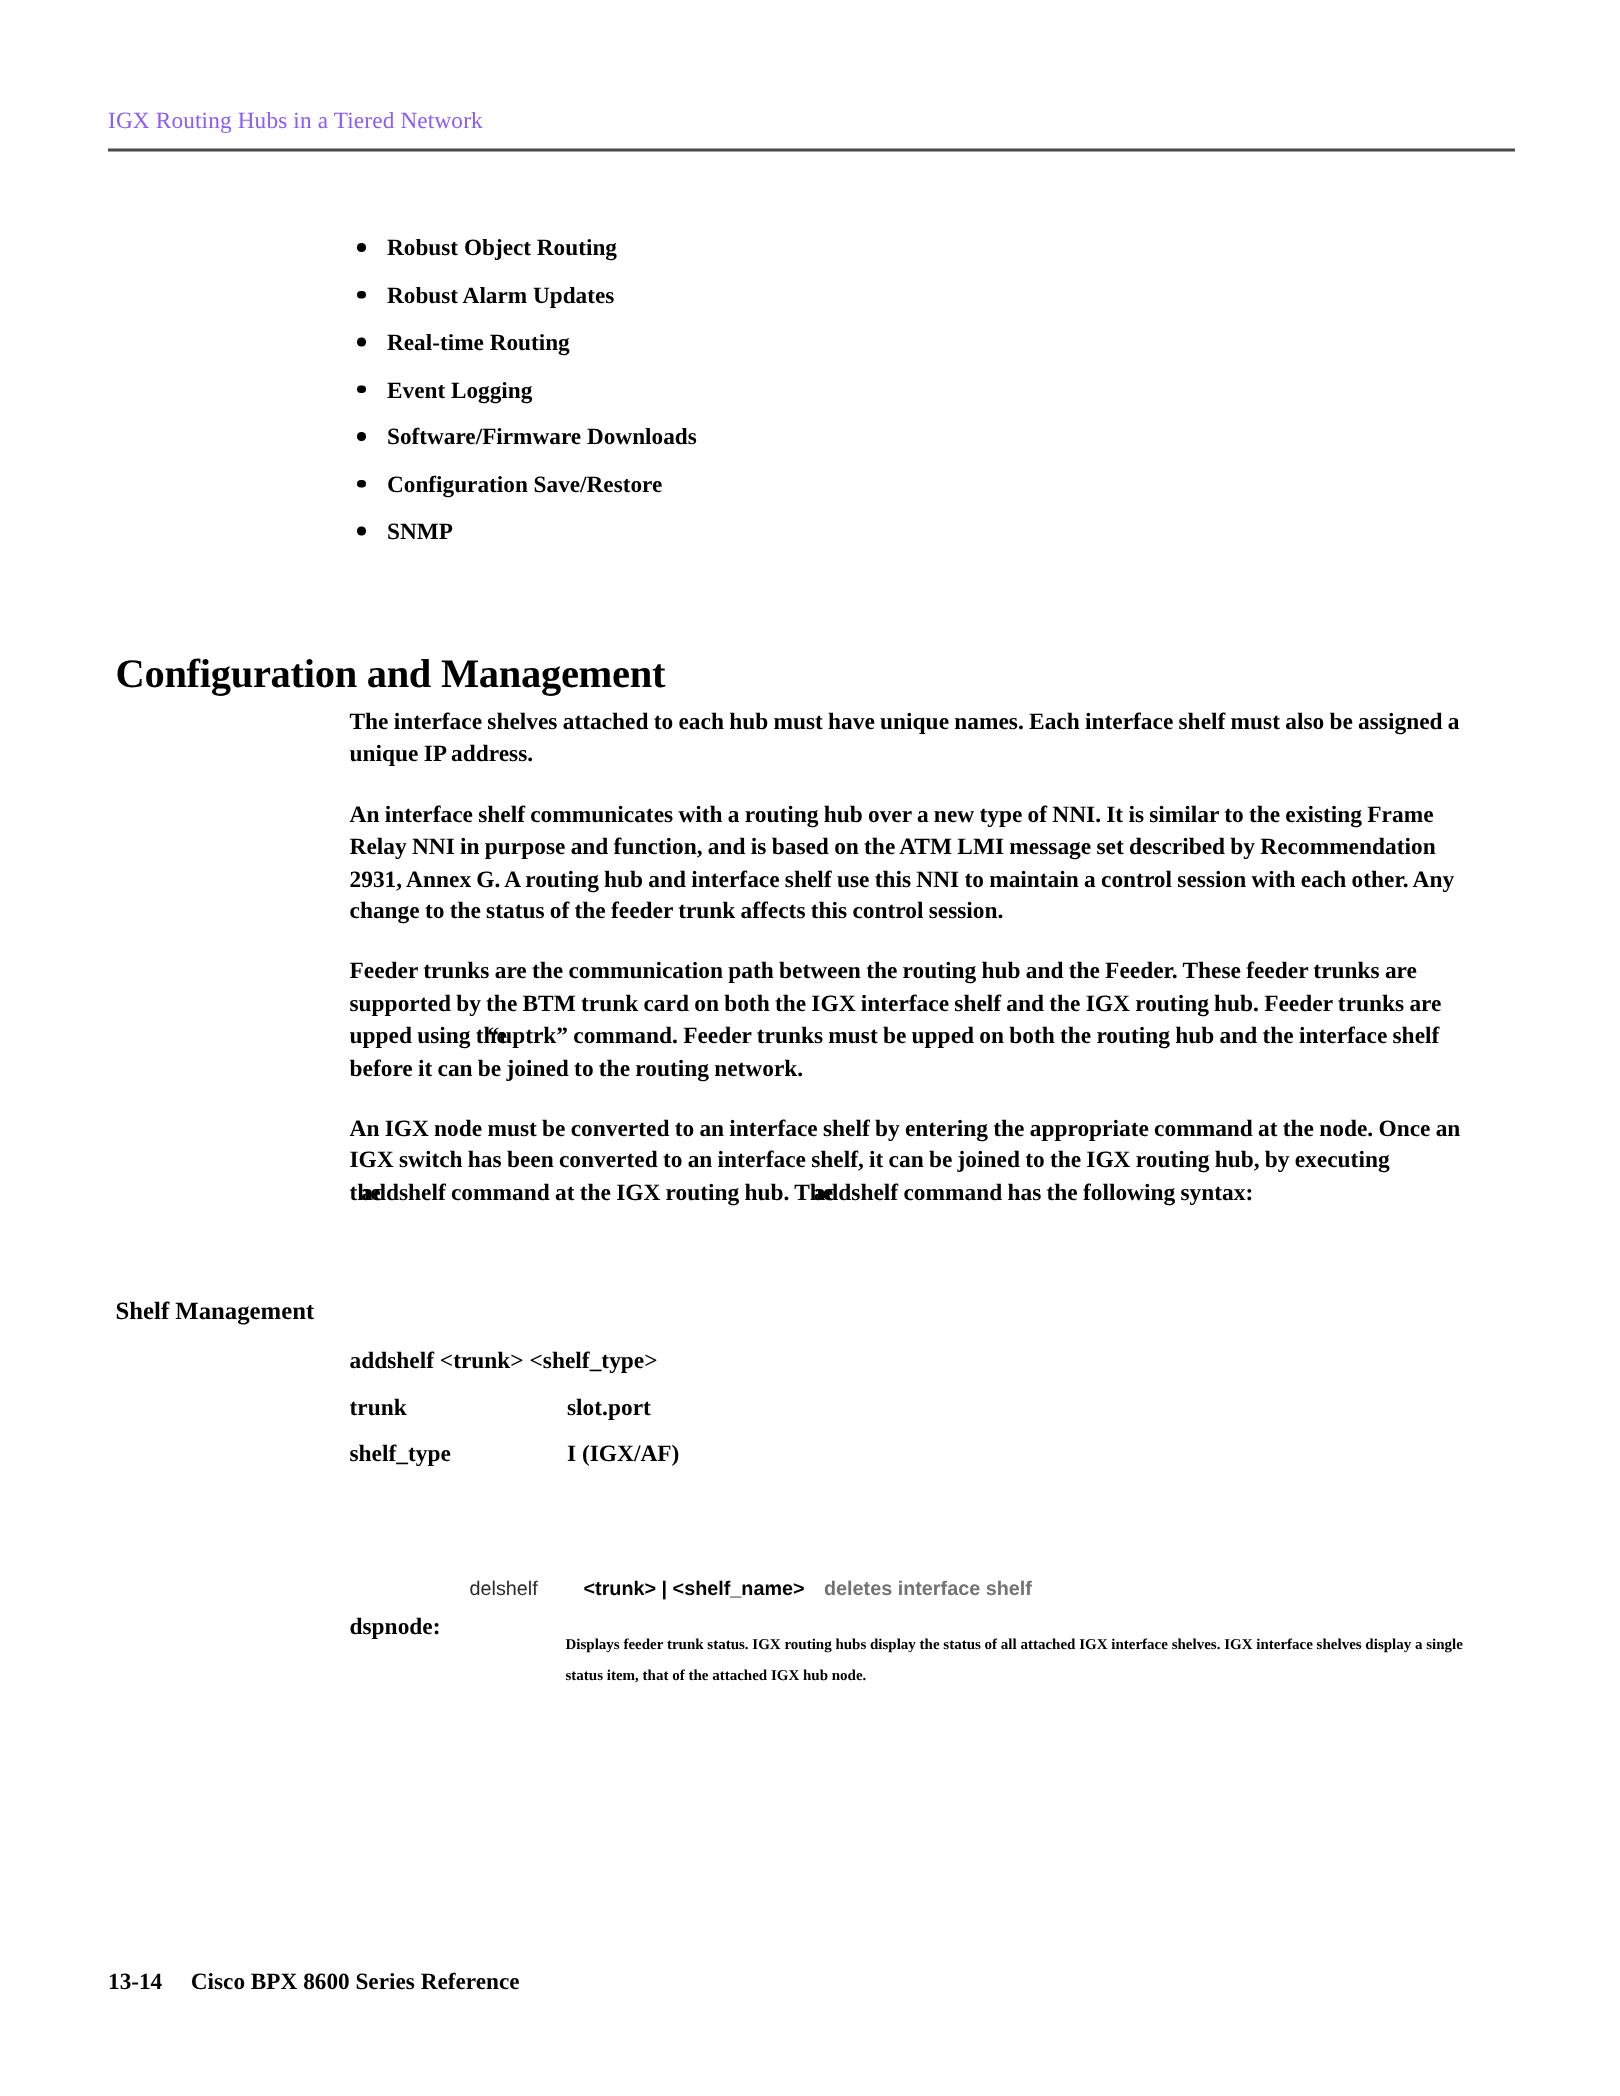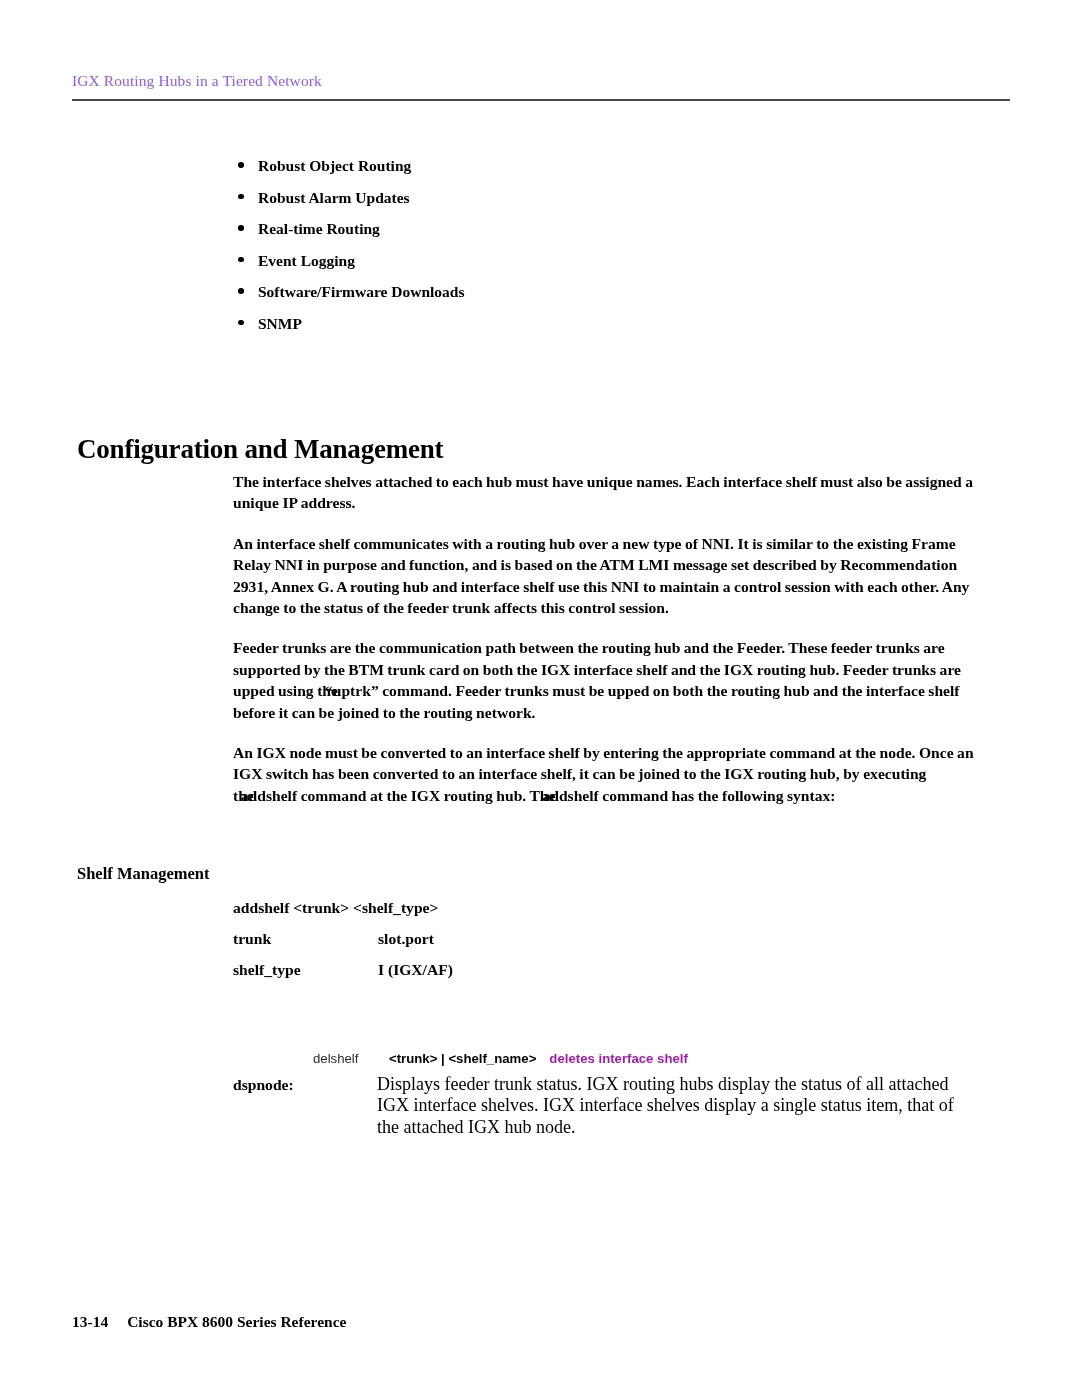--- a/index.html
+++ b/index.html
@@ -150,44 +150,44 @@
     font-weight: 400;
     display: inline-block;
     width: 76px;
   }
   .delshelf-line .ds-args {
     font-weight: 700;
     color: #000;
   }
   .delshelf-line .ds-desc {
     font-weight: 700;
-    color: #a21caf;
+    color: #737373;
     margin-left: 13px;
   }
 
   
   .dspnode {
     position: absolute;
     left: 233px;
     top: 1074px;
     width: 755px;
   }
   .dsp-label {
     position: absolute;
     left: 0;
     top: 0;
     font-size: 15.6px;
     font-weight: 700;
     line-height: 21.4px;
     white-space: nowrap;
   }
   .dsp-text {
-    margin: 0 0 0 144px;
-    font-size: 18px;
-    font-weight: 400;
+    margin: 12px 0 0 144px;
+    font-size: 10px;
+    font-weight: 700;
     line-height: 21.4px;
     width: 600px;
   }
 
   
   .footer {
     position: absolute;
     left: 72px;
     top: 1313px;
     font-size: 15.5px;
@@ -225,20 +225,24 @@
     <div class="bullet-row">
       <span class="bullet-dot"></span>
       <span>Event Logging</span>
     </div>
     <div class="bullet-row">
       <span class="bullet-dot"></span>
       <span>Software/Firmware Downloads</span>
     </div>
     <div class="bullet-row">
       <span class="bullet-dot"></span>
+      <span>Configuration Save/Restore</span>
+    </div>
+    <div class="bullet-row">
+      <span class="bullet-dot"></span>
       <span>SNMP</span>
     </div>
   </div>
 
   <div class="h1">Configuration and Management</div>
 
   <div class="body-col">
     <p class="para">The interface shelves attached to each hub must have unique names. Each interface shelf must also be assigned a unique IP address.</p>
 
     <p class="para">An interface shelf communicates with a routing hub over a new type of NNI. It is similar to the existing Frame Relay NNI in purpose and function, and is based on the ATM LMI message set described by Recommendation 2931, Annex G. A routing hub and interface shelf use this NNI to maintain a control session with each other. Any change to the status of the feeder trunk affects this control session.</p>

